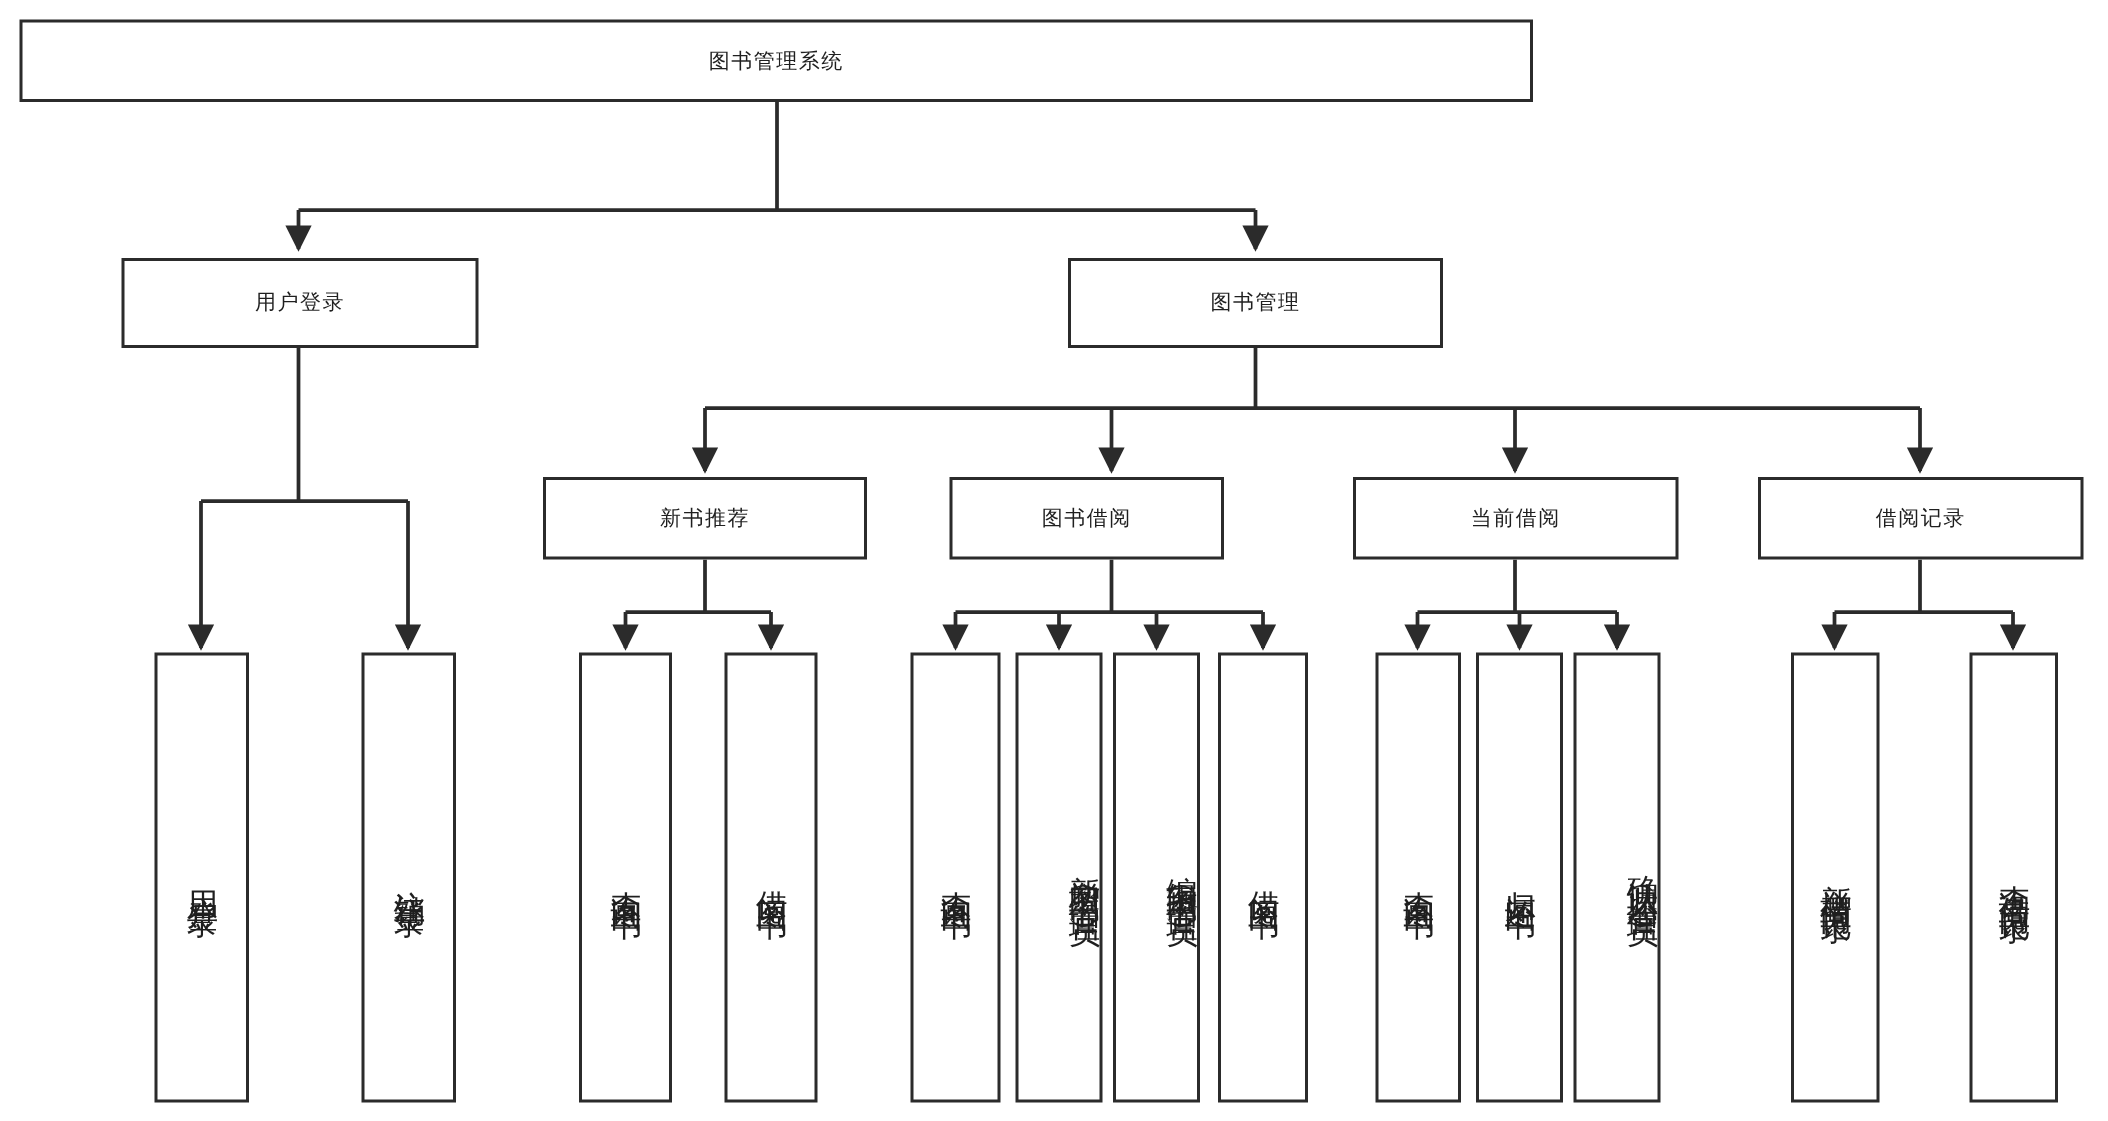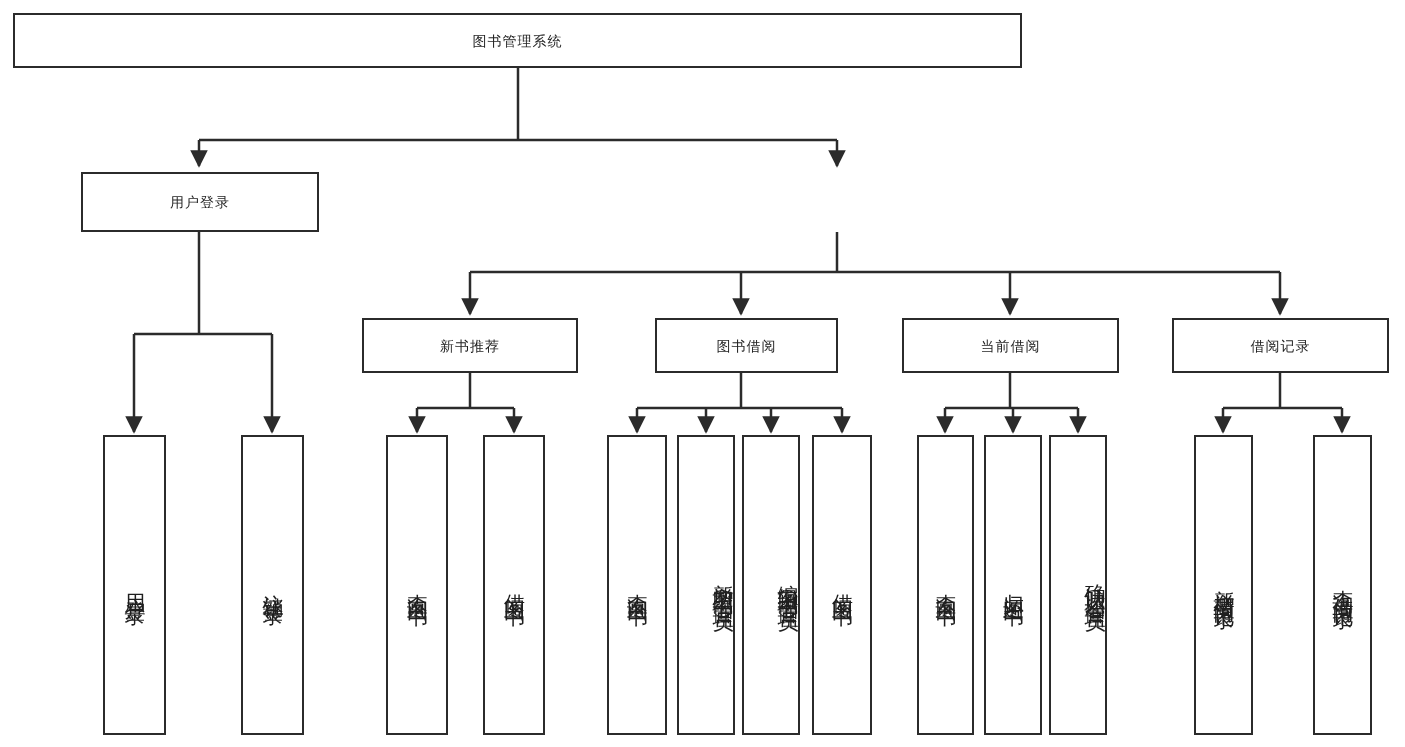--- a/index.html
+++ b/index.html
@@ -121,25 +121,28 @@
     </g>
   </svg>
 
   <div class="node horiz" style="left:13px; top:13px; width:1009px; height:55px;">
     <span class="node-label">图书管理系统</span>
   </div>
 
   <div class="node horiz" style="left:81px; top:172px; width:238px; height:60px;">
     <span class="node-label">用户登录</span>
   </div>
+  <div class="node horiz" style="left:712px; top:172px; width:250px; height:60px;">
+    <span class="node-label">图书管理</span>
+  </div>
 
   <div class="node horiz" style="left:362px; top:318px; width:216px; height:55px;">
     <span class="node-label">新书推荐</span>
   </div>
-  <div class="node horiz" style="left:655px; top:318px; width:183px; height:55px;">
+  <div class="node horiz" style="left:633px; top:318px; width:183px; height:55px;">
     <span class="node-label">图书借阅</span>
   </div>
   <div class="node horiz" style="left:1172px; top:318px; width:217px; height:55px;">
     <span class="node-label">借阅记录</span>
   </div>
   <div class="node horiz" style="left:902px; top:318px; width:217px; height:55px;">
     <span class="node-label">当前借阅</span>
   </div>
 
   <div class="node vert centered" style="left:103px; top:435px; width:63px; height:300px;">

